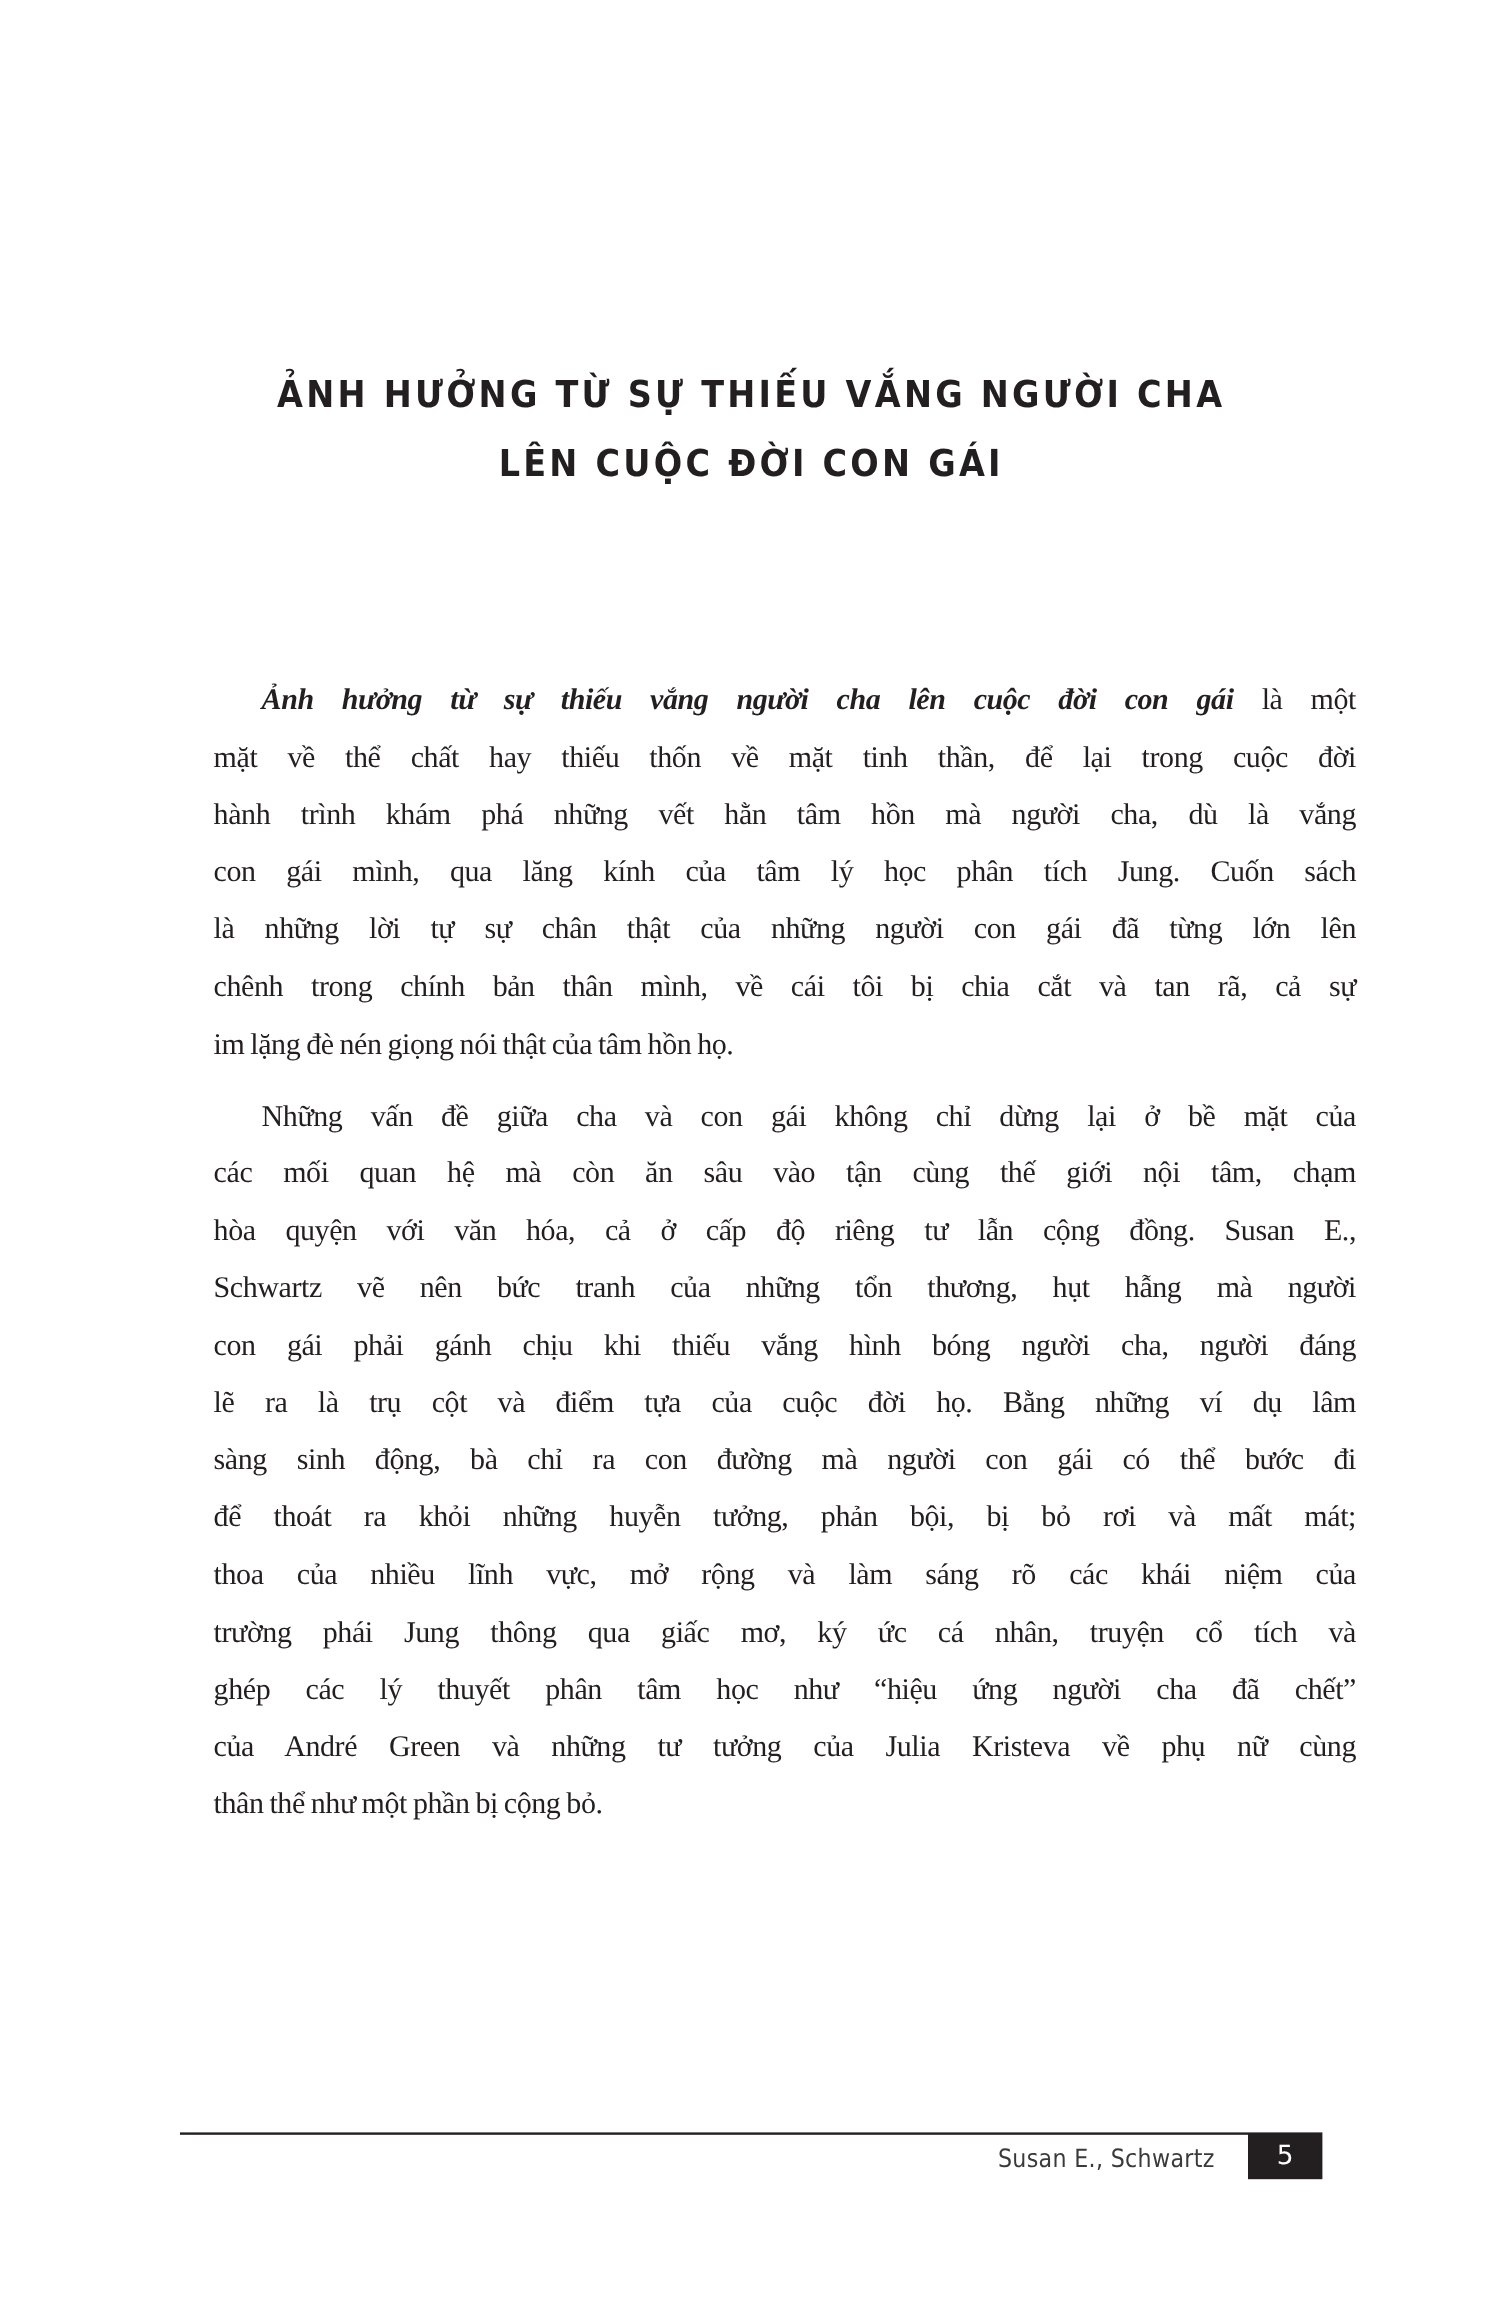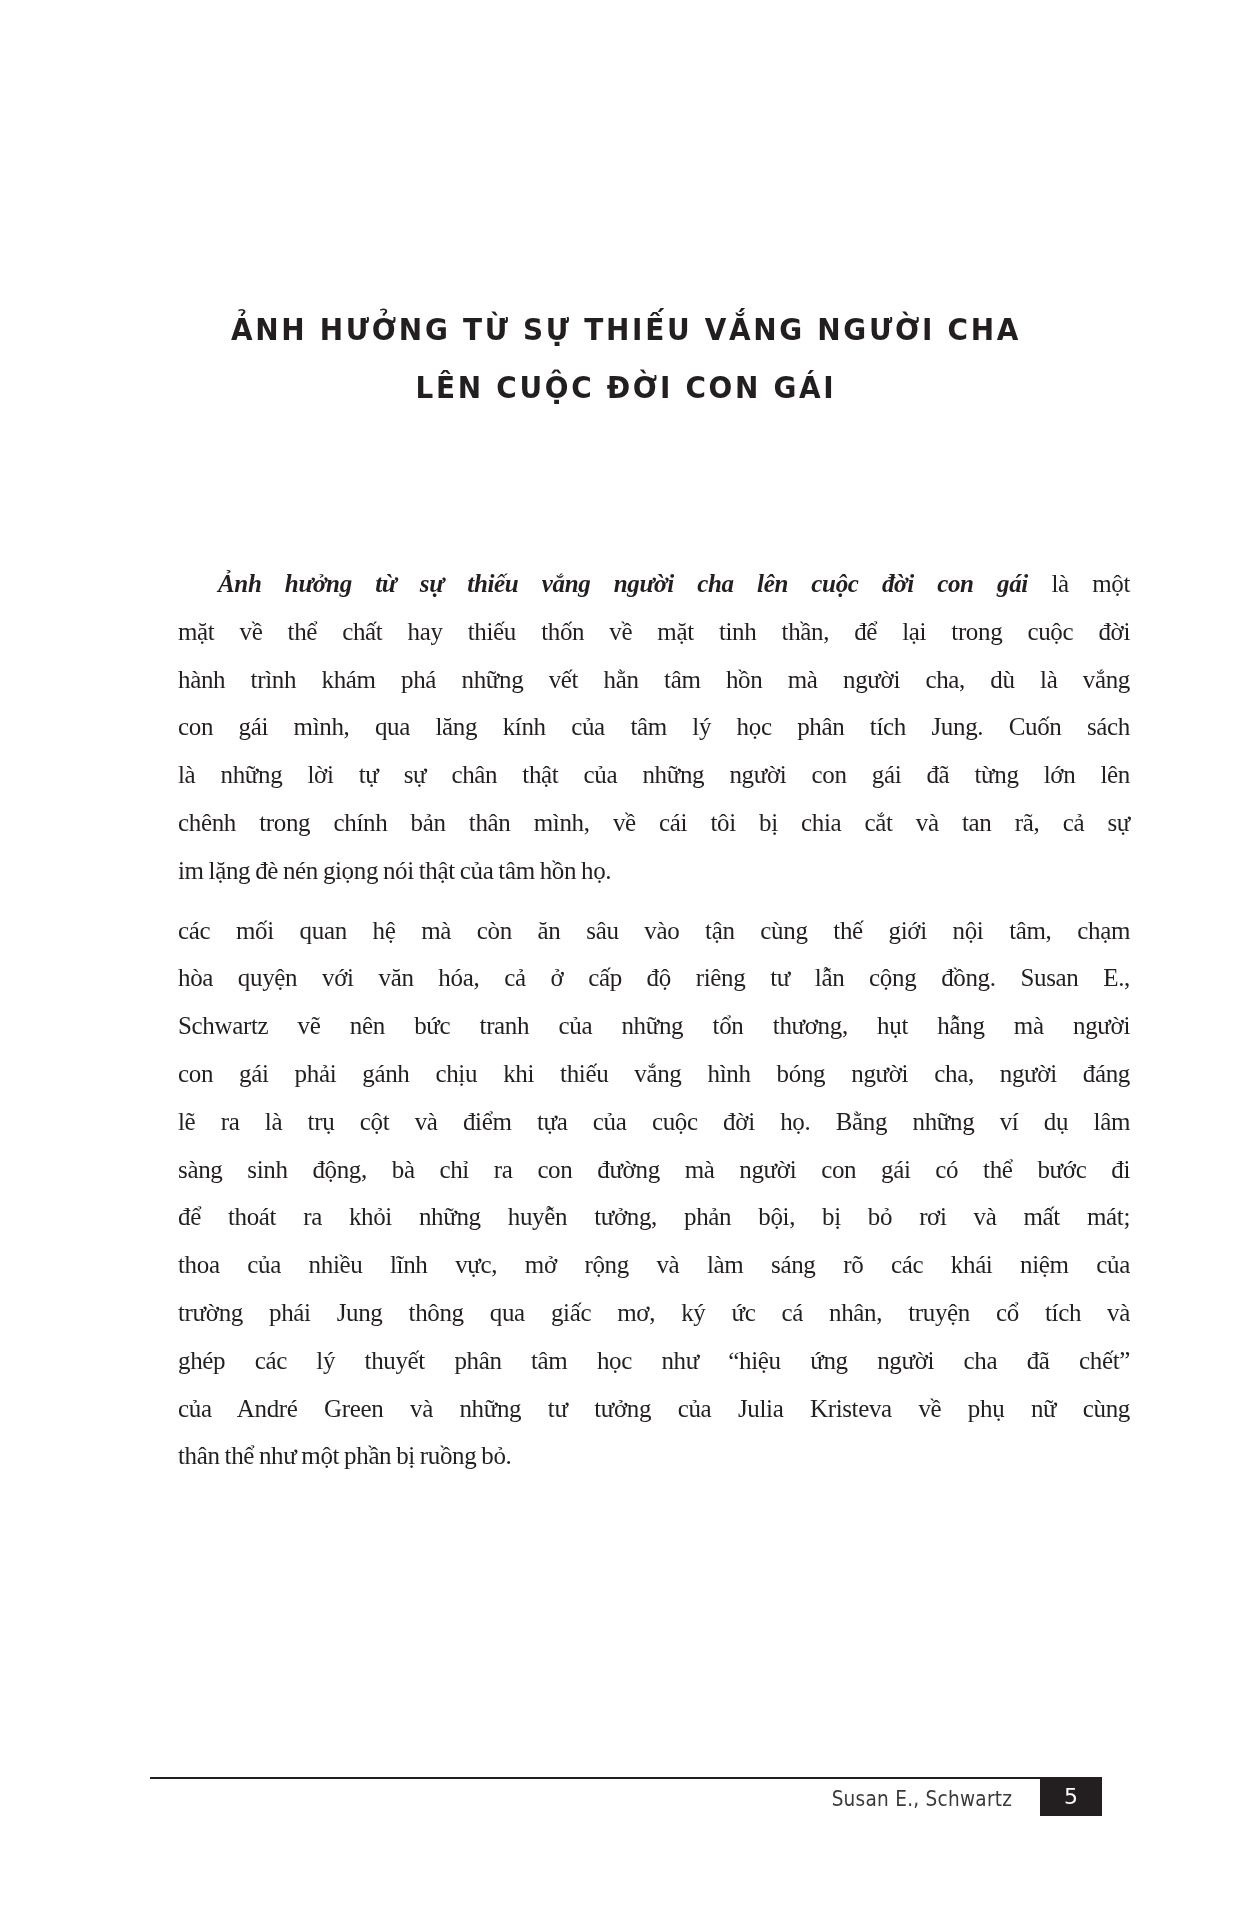--- a/index.html
+++ b/index.html
@@ -58,30 +58,31 @@
     <span class="line first"><span class="emph">Ảnh hưởng từ sự thiếu vắng người cha lên cuộc đời con gái</span><span> là một</span></span>
     <span class="line">mặt về thể chất hay thiếu thốn về mặt tinh thần, để lại trong cuộc đời</span>
     <span class="line">hành trình khám phá những vết hằn tâm hồn mà người cha, dù là vắng</span>
     <span class="line">con gái mình, qua lăng kính của tâm lý học phân tích Jung. Cuốn sách</span>
     <span class="line">là những lời tự sự chân thật của những người con gái đã từng lớn lên</span>
     <span class="line">chênh trong chính bản thân mình, về cái tôi bị chia cắt và tan rã, cả sự</span>
     <span class="line last">im lặng đè nén giọng nói thật của tâm hồn họ.</span>
   </div>
 
   <div class="para">
+    <span class="line first">Những vấn đề giữa cha và con gái không chỉ dừng lại ở bề mặt của</span>
     <span class="line">các mối quan hệ mà còn ăn sâu vào tận cùng thế giới nội tâm, chạm</span>
     <span class="line">hòa quyện với văn hóa, cả ở cấp độ riêng tư lẫn cộng đồng. Susan E.,</span>
     <span class="line">Schwartz vẽ nên bức tranh của những tổn thương, hụt hẫng mà người</span>
     <span class="line">con gái phải gánh chịu khi thiếu vắng hình bóng người cha, người đáng</span>
     <span class="line">lẽ ra là trụ cột và điểm tựa của cuộc đời họ. Bằng những ví dụ lâm</span>
     <span class="line">sàng sinh động, bà chỉ ra con đường mà người con gái có thể bước đi</span>
     <span class="line">để thoát ra khỏi những huyễn tưởng, phản bội, bị bỏ rơi và mất mát;</span>
     <span class="line">thoa của nhiều lĩnh vực, mở rộng và làm sáng rõ các khái niệm của</span>
     <span class="line">trường phái Jung thông qua giấc mơ, ký ức cá nhân, truyện cổ tích và</span>
     <span class="line">ghép các lý thuyết phân tâm học như “hiệu ứng người cha đã chết”</span>
     <span class="line">của André Green và những tư tưởng của Julia Kristeva về phụ nữ cùng</span>
-    <span class="line last">thân thể như một phần bị ruồng bỏ.</span>
+    <span class="line last">thân thể như một phần bị cộng bỏ.</span>
   </div>
 </div>
 
 <div class="footer-rule"></div>
 <div class="footer-author">Susan E., Schwartz</div>
 <div class="page-box">5</div>
 
 </body></html>

